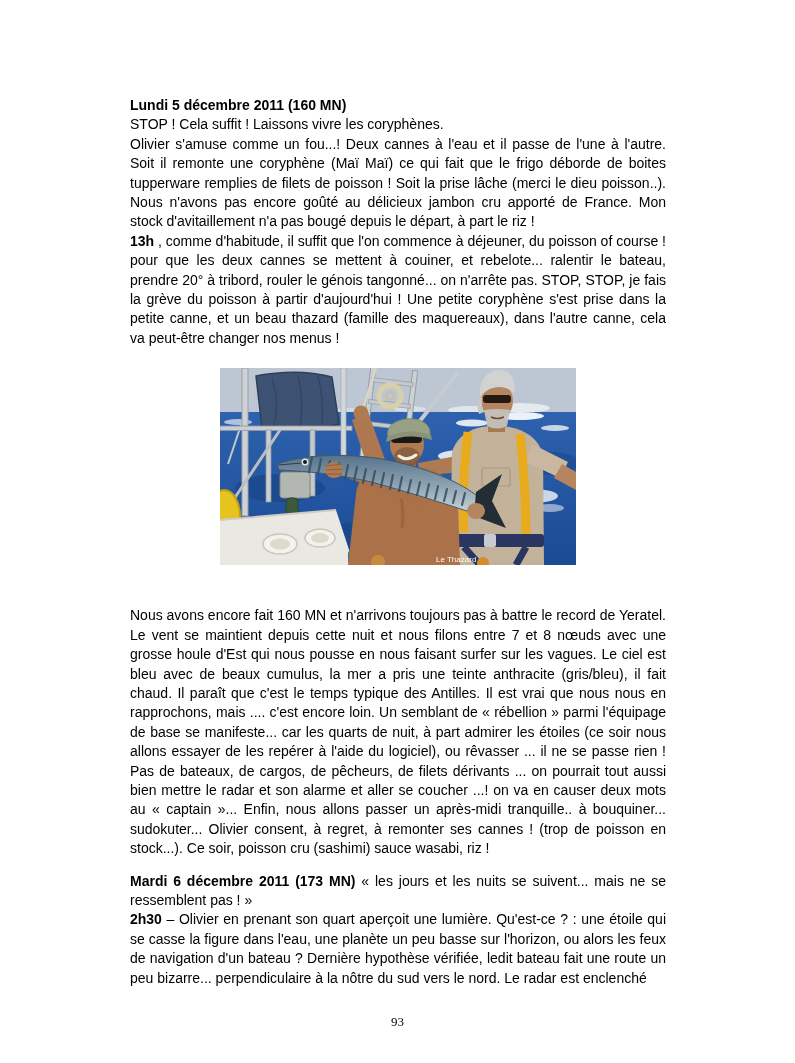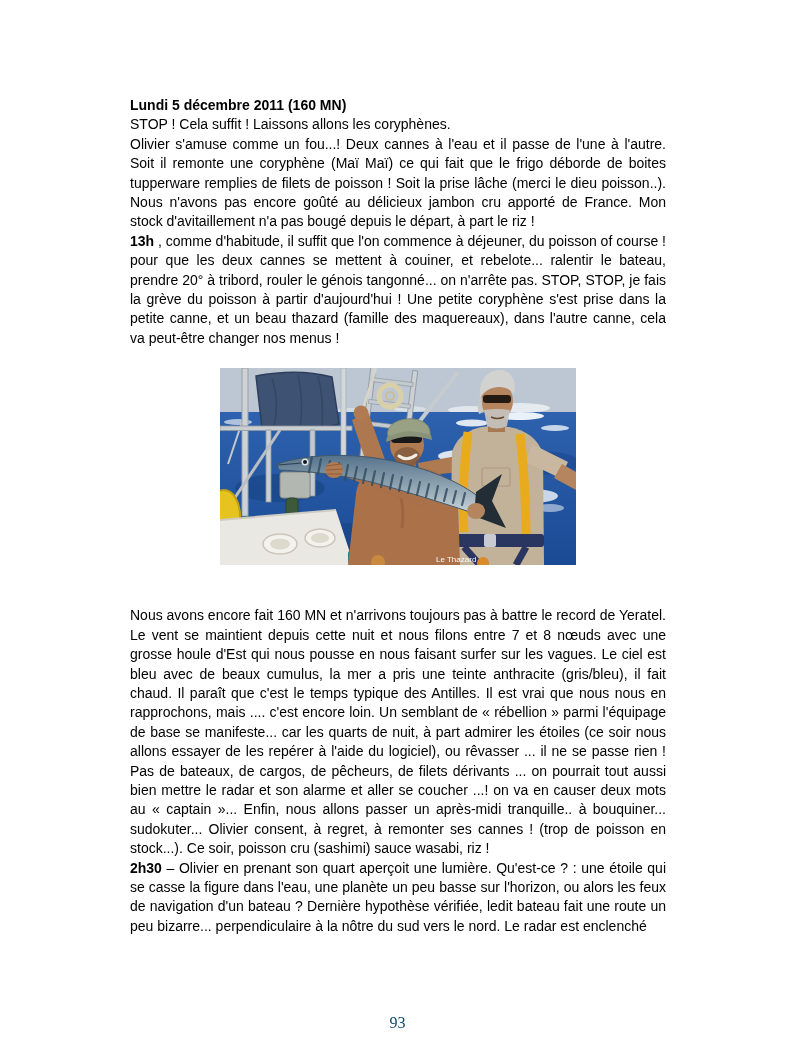--- a/index.html
+++ b/index.html
@@ -8,31 +8,31 @@
     font-family:"Liberation Sans","DejaVu Sans",sans-serif;color:#000;
   }
   .col{position:absolute;left:130px;top:96px;width:536px;}
   .col p{margin:0;font-size:14px;line-height:19.4px;text-align:justify;}
   .b{font-weight:bold;}
   .photo-fig{width:356px;margin:20px auto 41px auto;position:relative;font-size:0;line-height:0;text-align:center;}
   .photo-fig svg{display:block;}
   .p-mardi{margin-top:13px !important;}
   .pageno{
     position:absolute;top:1014px;left:0;width:795px;text-align:center;
-    font-family:"Liberation Serif","DejaVu Serif",serif;font-size:16px;color:#0c4a6e;
+    font-family:"Liberation Serif","DejaVu Serif",serif;font-size:13px;color:#000000;
   }
 </style>
 </head>
 <body>
 
 <div class="sheet">
   <div class="col">
 
     <p class="b">Lundi 5 décembre 2011 (160 MN)</p>
-    <p>STOP ! Cela suffit ! Laissons allons les coryphènes.</p>
+    <p>STOP ! Cela suffit ! Laissons vivre les coryphènes.</p>
     <p>Olivier s'amuse comme un fou...! Deux cannes à l'eau et il passe de l'une à l'autre. Soit il remonte une coryphène (Maï Maï) ce qui fait que le frigo déborde de boites tupperware remplies de filets de poisson ! Soit la prise lâche (merci le dieu poisson..). Nous n'avons pas encore goûté au délicieux jambon cru apporté de France. Mon stock d'avitaillement n'a pas bougé depuis le départ, à part le riz !</p>
     <p><span class="b">13h</span><span> , comme d'habitude, il suffit que l'on commence à déjeuner, du poisson of course ! pour que les deux cannes se mettent à couiner, et rebelote... ralentir le bateau, prendre 20° à tribord, rouler le génois tangonné... on n'arrête pas. STOP, STOP, je fais la grève du poisson à partir d'aujourd'hui ! Une petite coryphène s'est prise dans la petite canne, et un beau thazard (famille des maquereaux), dans l'autre canne, cela va peut-être changer nos menus !</span></p>
 
     <figure class="photo-fig">
       <svg width="356" height="197" viewBox="0 0 356 197" xmlns="http://www.w3.org/2000/svg">
         <defs>
           <linearGradient id="seaG" x1="0" y1="0" x2="0" y2="1">
             <stop offset="0" stop-color="#2e62ae"></stop>
               <stop offset="1" stop-color="#1b4a94"></stop>
           </linearGradient>
@@ -157,19 +157,20 @@
         <ellipse cx="256" cy="143" rx="9" ry="8" fill="#b4855f"></ellipse>
         <circle cx="158" cy="194" r="7" fill="#c98a3f"></circle>
         <circle cx="263" cy="195" r="6" fill="#d98a2b"></circle>
 
         <text x="216" y="194" font-size="8" fill="#ffffff" opacity=".95" font-family="Liberation Sans, sans-serif">Le Thazard</text>
       </svg>
     </figure>
 
     <p>Nous avons encore fait 160 MN et n'arrivons toujours pas à battre le record de Yeratel. Le vent se maintient depuis cette nuit et nous filons entre 7 et 8 nœuds avec une grosse houle d'Est qui nous pousse en nous faisant surfer sur les vagues. Le ciel est bleu avec de beaux cumulus, la mer a pris une teinte anthracite (gris/bleu), il fait chaud. Il paraît que c'est le temps typique des Antilles. Il est vrai que nous nous en rapprochons, mais .... c'est encore loin. Un semblant de « rébellion » parmi l'équipage de base se manifeste... car les quarts de nuit, à part admirer les étoiles (ce soir nous allons essayer de les repérer à l'aide du logiciel), ou rêvasser ... il ne se passe rien ! Pas de bateaux, de cargos, de pêcheurs, de filets dérivants ... on pourrait tout aussi bien mettre le radar et son alarme et aller se coucher ...! on va en causer deux mots au « captain »... Enfin, nous allons passer un après-midi tranquille.. à bouquiner... sudokuter... Olivier consent, à regret, à remonter ses cannes ! (trop de poisson en stock...). Ce soir, poisson cru (sashimi) sauce wasabi, riz !</p>
 
+    <p class="p-mardi"><span class="b">Mardi 6 décembre 2011 (173 MN)</span><span> « les jours et les nuits se suivent... mais ne se ressemblent pas ! »</span></p>
 
     <p><span class="b">2h30</span><span> – Olivier en prenant son quart aperçoit une lumière. Qu'est-ce ? : une étoile qui se casse la figure dans l'eau, une planète un peu basse sur l'horizon, ou alors les feux de navigation d'un bateau ? Dernière hypothèse vérifiée, ledit bateau fait une route un peu bizarre... perpendiculaire à la nôtre du sud vers le nord. Le radar est enclenché</span></p>
 
   </div>
 
   <div class="pageno">93</div>
 </div>
 
 </body></html>

